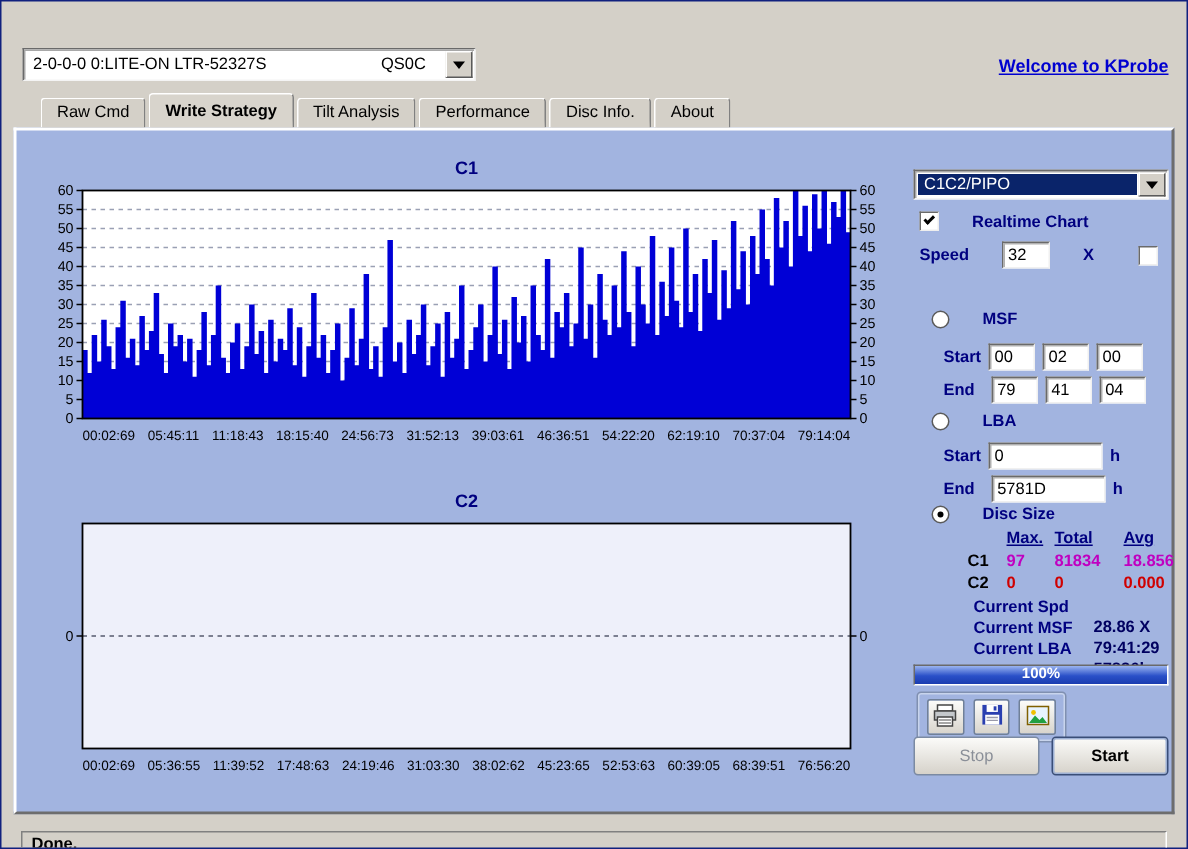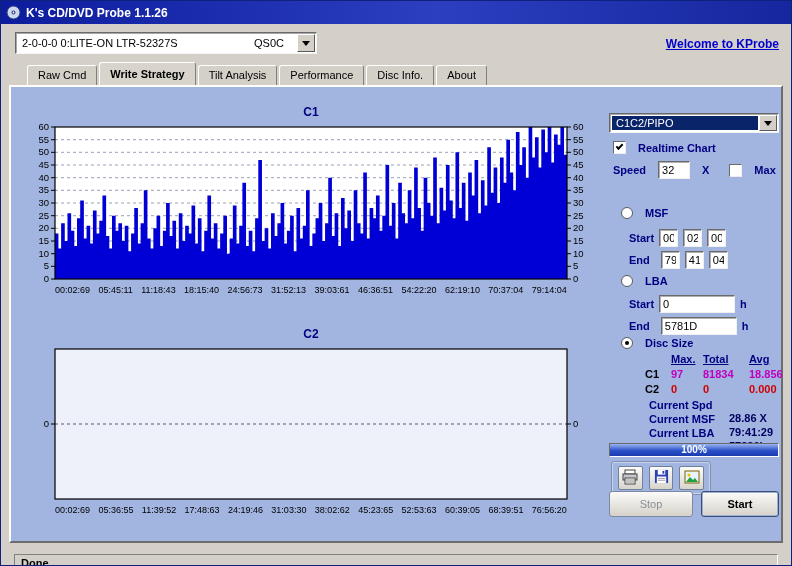--- a/index.html
+++ b/index.html
@@ -47,34 +47,34 @@
   .chart-block.c2 { left: 14px; top: 240px; }
   .chart-title { text-align: center; font-size: 12px; font-weight: bold; color: #000080; height: 16px; }
   .chart-svg { display: block; font-family: "Liberation Sans", "DejaVu Sans", sans-serif; }
   .x-labels {
     margin-left: 30px; width: 512px; display: flex; justify-content: space-between;
     font-size: 9px; color: #000; white-space: nowrap;
   }
   
   .side { position: absolute; left: 596px; top: 0; width: 172px; height: 100%; font-size: 11px; }
   .lbl { font-weight: bold; color: #000080; font-size: 11px; }
-  .row { position: absolute; display: flex; align-items: center; gap: 12px; }
+  .row { position: absolute; display: flex; align-items: center; gap: 22px; }
   .mode-combo { position: absolute; left: 2px; top: 26px; width: 170px; height: 20px; }
   .combo-sel { position: absolute; left: 2px; top: 2px; right: 20px; bottom: 2px; background: #0a246a; color: #fff; font-size: 11px; padding: 1px 4px; white-space: nowrap; overflow: hidden; }
   .cb { position: relative; width: 13px; height: 13px; background: #fff; border: 1px solid; border-color: #6a6a6a #eee #eee #6a6a6a; display: inline-block; flex: none; }
   .cb .tick { display: none; position: absolute; left: 2px; top: 2px; width: 7px; height: 4px; border-left: 2px solid #000; border-bottom: 2px solid #000; transform: rotate(-45deg); }
   .cb.on .tick { display: block; }
   .rb { position: relative; width: 12px; height: 12px; border-radius: 50%; background: #fff; border: 1px solid #5a5a5a; display: inline-block; flex: none; }
   .rb.on::after { content: ""; position: absolute; left: 3px; top: 3px; width: 4px; height: 4px; border-radius: 50%; background: #000; }
   .field {
     background: #fff; border: 1px solid; border-color: #6a6a6a #f0f0f0 #f0f0f0 #6a6a6a;
     box-shadow: inset 1px 1px 0 #b0b0b0; font-family: "Liberation Sans", sans-serif;
     font-size: 11px; color: #000; padding: 1px 3px; height: 18px;
   }
-  .f-small { width: 19px; }
+  .f-small { width: 31px; }
   .f-wide { width: 76px; }
   .stats { position: absolute; left: 8px; top: 266px; display: grid; grid-template-columns: 26px 32px 46px 60px; row-gap: 3px; font-size: 11px; margin-left: 30px; }
   .stats .hdr { font-weight: bold; color: #000080; text-decoration: underline; }
   .stats .rowlab { font-weight: bold; color: #000; }
   .stats .v1 { color: #c000c0; font-weight: bold; }
   .stats .v2 { color: #d00000; font-weight: bold; }
   .cur-row { position: absolute; left: 6px; display: flex; }
   .cur-row .lbl { width: 80px; margin-left: 36px; }
   .cur-row .val { font-weight: bold; color: #000060; margin-top: 13px; }
   .progress {
@@ -103,30 +103,20 @@
   .status-inner {
     margin: 11px; height: 17px; border: 1px solid; border-color: #808080 #fff #fff #808080;
     font-size: 11px; font-weight: bold; color: #000; padding: 2px 6px;
   }
 </style>
 </head>
 <body>
 
 <div class="window">
 
-  <div class="titlebar">
-    <span class="app-icon">
-      <svg width="15" height="15" viewBox="0 0 15 15">
-        <circle cx="7.5" cy="7.5" r="6.5" fill="#ccd8ee" stroke="#30407e"></circle>
-        <circle cx="7.5" cy="7.5" r="2" fill="#30407e"></circle>
-        <circle cx="7.5" cy="7.5" r="0.9" fill="#fff"></circle>
-      </svg>
-    </span>
-    <span class="title-text">K's CD/DVD Probe 1.1.26</span>
-  </div>
 
   <div class="combo device-combo">
     <span class="combo-text">2-0-0-0 0:LITE-ON LTR-52327S</span>
     <span class="combo-fw">QS0C</span>
     <span class="combo-btn">
       <span class="arrow-down"></span>
     </span>
   </div>
   <a class="kprobe-link" href="#">Welcome to KProbe</a>
 

